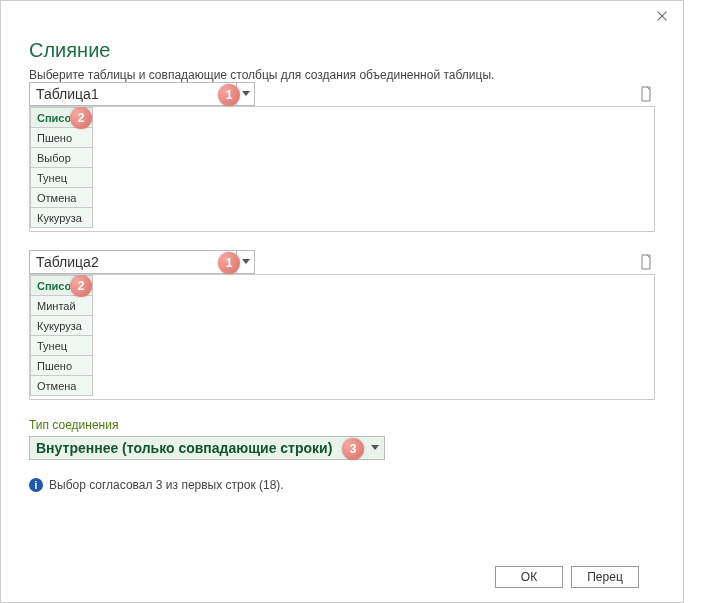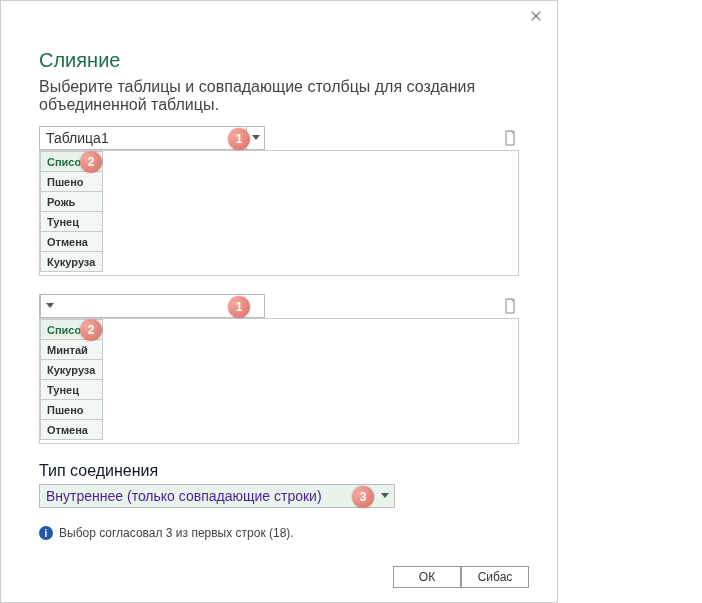--- a/index.html
+++ b/index.html
@@ -5,26 +5,26 @@
   * { box-sizing: border-box; }
   body {
     margin: 0;
     padding: 0;
     font-family: "Segoe UI", Tahoma, sans-serif;
     font-size: 12px;
     color: #444;
     background: #fff;
   }
   .dialog {
-    width: 558px;
+    width: 684px;
     height: 603px;
     border: 1px solid #ccc;
     position: relative;
     background: #fff;
-    padding: 10px;
+    padding: 0;
   }
   .close-x {
     position: absolute;
     top: 8px;
     right: 12px;
     width: 16px;
     height: 16px;
     cursor: pointer;
     color: #666;
   }
@@ -32,23 +32,23 @@
   .content {
     padding: 18px 28px 12px 28px;
   }
   .title {
     font-size: 20px;
     font-weight: 400;
     color: #1E6F46;
     margin: 20px 0 6px 0;
   }
   .subtitle {
-    font-size: 16px;
+    font-size: 12px;
     color: #444;
-    margin-bottom: 12px;
+    margin-bottom: 0;
   }
   .row {
     display: flex;
     align-items: center;
     margin-bottom: 0;
     position: relative;
   }
   .select {
     display: flex;
     align-items: center;
@@ -95,46 +95,46 @@
   .tbl {
     border-collapse: collapse;
     margin: 0;
   }
   .tbl th, .tbl td {
     border: 1px solid #c9c9c9;
     font-size: 11px;
     padding: 2px 6px;
     height: 20px;
     text-align: left;
-    font-weight: 700;
+    font-weight: 400;
   }
   .tbl th {
     background: #E8F3EC;
     color: #1E6F46;
     font-weight: 600;
   }
   .tbl td {
     background: #F1F8F3;
     color: #333;
   }
   .join-label {
-    font-size: 16px;
-    color: #0f172a;
+    font-size: 12px;
+    color: #4d7c0f;
     margin-bottom: 4px;
   }
   .join-select {
     display: flex;
     align-items: center;
     border: 1px solid #bbb;
     height: 24px;
     width: 356px;
     background: #E8F3EC;
     position: relative;
   }
-  .join-select .select-text { color: #4c1d95; }
+  .join-select .select-text { color: #14532d; font-weight: bold; }
   .status-row {
     display: flex;
     align-items: center;
     margin-top: 18px;
   }
   .info-icon {
     width: 14px;
     height: 14px;
     border-radius: 50%;
     background: #2159A8;
@@ -142,22 +142,23 @@
     display: inline-flex;
     align-items: center;
     justify-content: center;
     font-size: 10px;
     font-weight: bold;
     margin-right: 6px;
   }
   .button-row {
     position: absolute;
     bottom: 14px;
-    right: 28px;
-    display: flex;
+    right: 44px;
+    display: flex;
+    gap: 8px;
   }
   .btn {
     min-width: 68px;
     height: 22px;
     border: 1px solid #999;
     background: #fff;
     font-size: 12px;
     color: #333;
     display: inline-flex;
     align-items: center;
@@ -222,37 +223,38 @@
         <thead>
             <tr>
               <th style="min-width:62px;">Список1</th>
             </tr>
           </thead>
         <tbody>
           <tr>
               <td>Пшено</td>
             </tr>
           <tr>
-              <td>Рожь</td>
+              <td>Выбор</td>
             </tr>
           <tr>
               <td>Тунец</td>
             </tr>
           <tr>
               <td>Отмена</td>
             </tr>
           <tr>
               <td>Кукуруза</td>
             </tr>
         </tbody>
       </table>
     </div>
 
     <div class="row">
       <div class="select">
+        <span class="select-text">Таблица2</span>
         <span class="select-caret">
           <svg width="8" height="6" viewBox="0 0 8 6">
               <polygon points="0,0 8,0 4,5" fill="#555"></polygon>
             </svg>
         </span>
         <div class="step-badge" style="left:188px; top:1px;">1</div>
       </div>
       <div class="refresh-btn">
         <svg width="14" height="16" viewBox="0 0 14 16" fill="none" stroke="#888" stroke-width="1">
           <path d="M3 1 L11 1 L11 15 L3 15 Z" fill="#fff"></path>
@@ -302,16 +304,16 @@
 
     <div class="status-row">
       <span class="info-icon">i</span>
       <span>Выбор согласовал 3 из первых строк (18).</span>
     </div>
 
   </div>
 
   <div class="button-row">
     <div class="btn">ОК</div>
-    <div class="btn">Сибас</div>
+    <div class="btn">Перец</div>
   </div>
 
 </div>
 
 </body></html>

